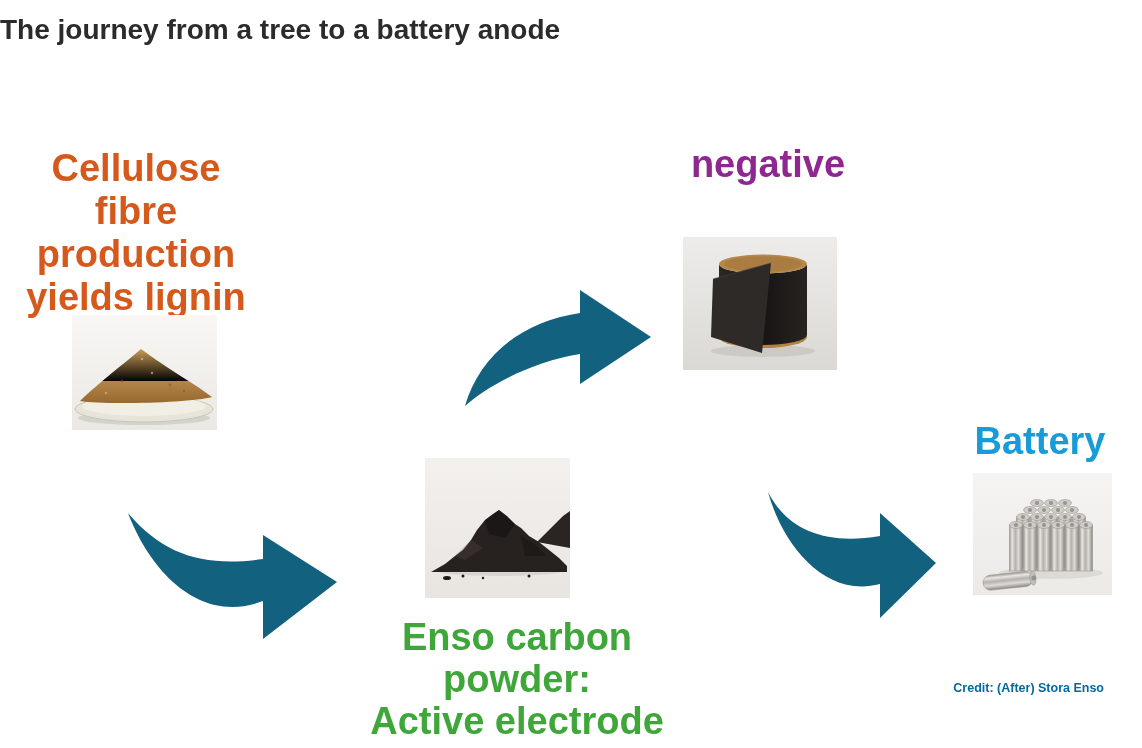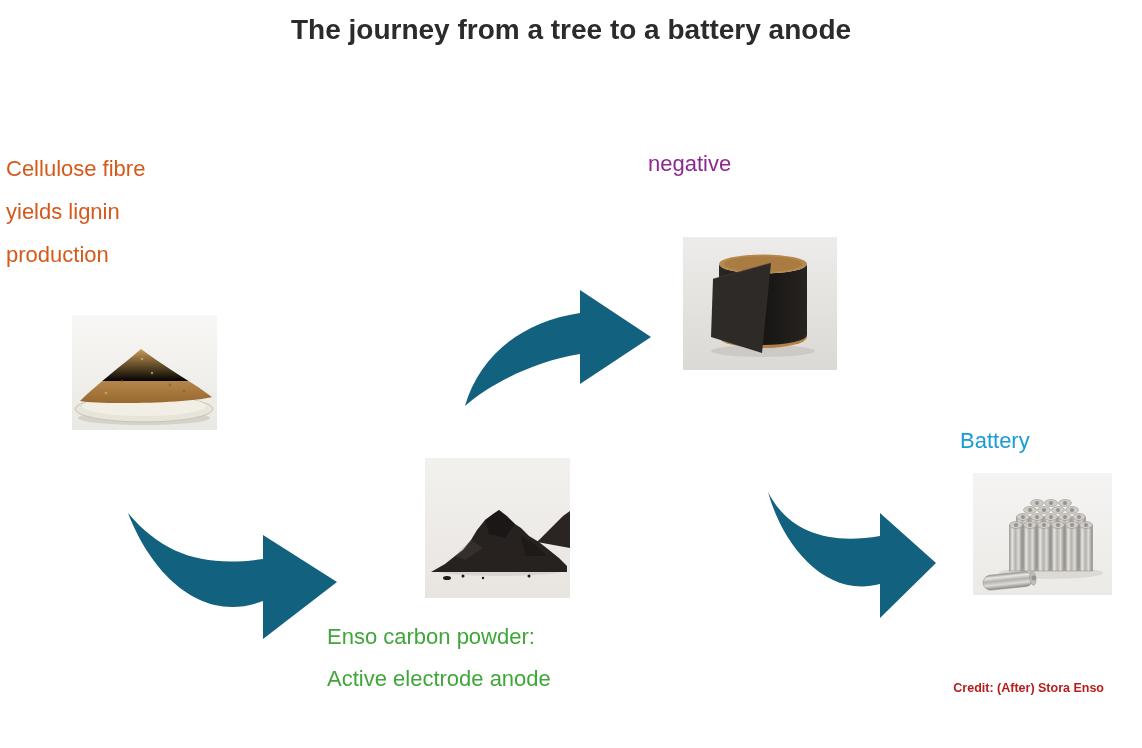--- a/index.html
+++ b/index.html
@@ -1,53 +1,53 @@
 <!DOCTYPE html>
 <html><head>
 <meta charset="utf-8">
 <style>
   html,body{margin:0;padding:0;background:#fff;}
   .canvas{
     position:relative;width:1142px;height:748px;background:#ffffff;overflow:hidden;
     font-family:"Liberation Sans","DejaVu Sans",sans-serif;
   }
   .title{
-    position:absolute;left:0;right:0;top:14px;text-align:center;
+    position:absolute;left:0;right:0;top:14px;
     font-size:28px;font-weight:bold;color:#2b2b2b;letter-spacing:0px;
   }
-  .stage-label{position:absolute;text-align:left;font-weight:normal;font-size:22px;line-height:42px;}
+  .stage-label{position:absolute;text-align:center;font-weight:bold;font-size:38px;line-height:42px;}
   .lignin-label{left:6px;top:147px;width:260px;color:#d6591c;line-height:43px;}
   .electrode-label{left:648px;top:143px;width:240px;color:#8e2890;}
   .powder-label{left:327px;top:616px;width:380px;color:#3fa639;}
   .battery-label{left:960px;top:414px;width:160px;color:#189bd7;margin-top:6px;}
   .photo{position:absolute;display:block;}
   .photo-lignin{left:72px;top:315px;width:145px;height:115px;}
   .photo-electrode{left:683px;top:237px;width:154px;height:133px;}
   .photo-powder{left:425px;top:458px;width:145px;height:140px;}
   .photo-battery{left:973px;top:473px;width:139px;height:122px;}
   .arrow{position:absolute;display:block;}
   .arrow1{left:115px;top:505px;width:230px;height:145px;}
   .arrow2{left:455px;top:280px;width:205px;height:135px;}
   .arrow3{left:760px;top:485px;width:180px;height:140px;}
   .arrow path{fill:#12617e;}
   .credit{
-    position:absolute;right:38px;top:681px;font-size:12.5px;font-weight:bold;color:#b91c1c;
+    position:absolute;right:38px;top:681px;font-size:12.5px;font-weight:bold;color:#0369a1;
   }
 </style>
 </head>
 <body>
 
 <div class="canvas">
 
   <div class="title">The journey from a tree to a battery anode</div>
 
   <div class="stage-label lignin-label">
     <div>Cellulose fibre</div>
+    <div>production</div>
     <div>yields lignin</div>
-    <div>production</div>
   </div>
 
   <svg class="photo photo-lignin" viewBox="0 0 145 115">
     <defs>
       <linearGradient id="ligbg" x1="0" y1="0" x2="0" y2="1">
         <stop offset="0" stop-color="#f8f7f5"></stop>
           <stop offset="1" stop-color="#eae8e3"></stop>
       </linearGradient>
       <linearGradient id="pow" x1="0" y1="0" x2="0" y2="1">
         <stop offset="0" stop-color="#c99c57"></stop>

